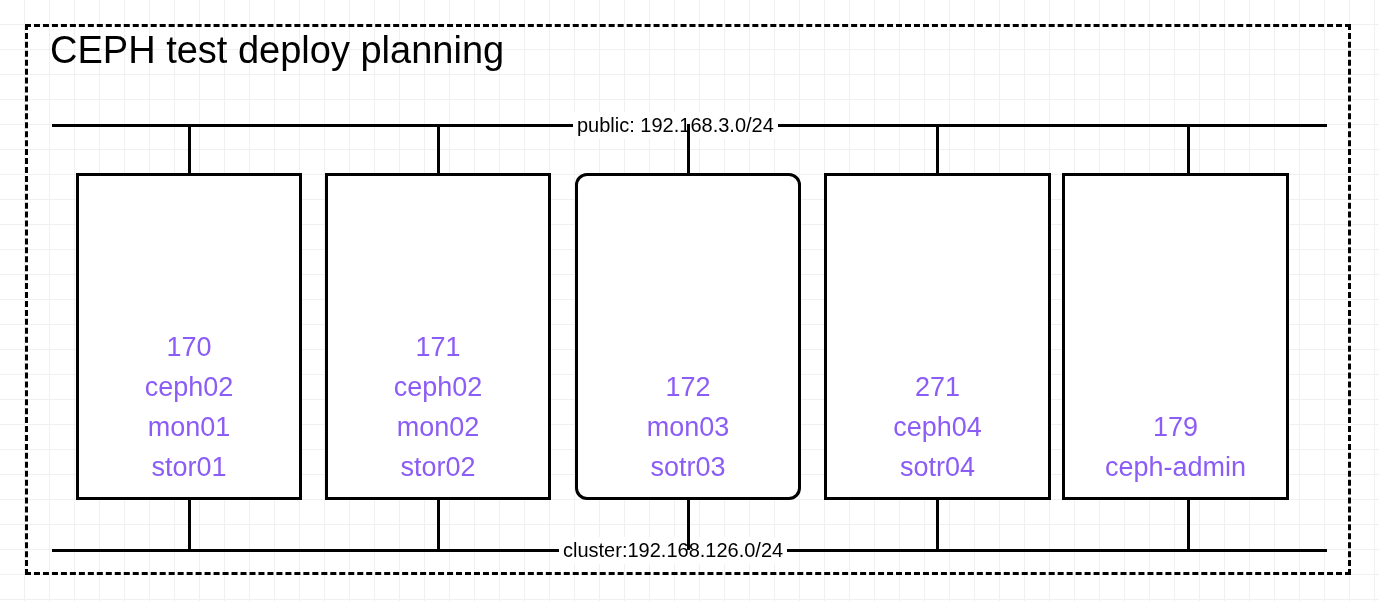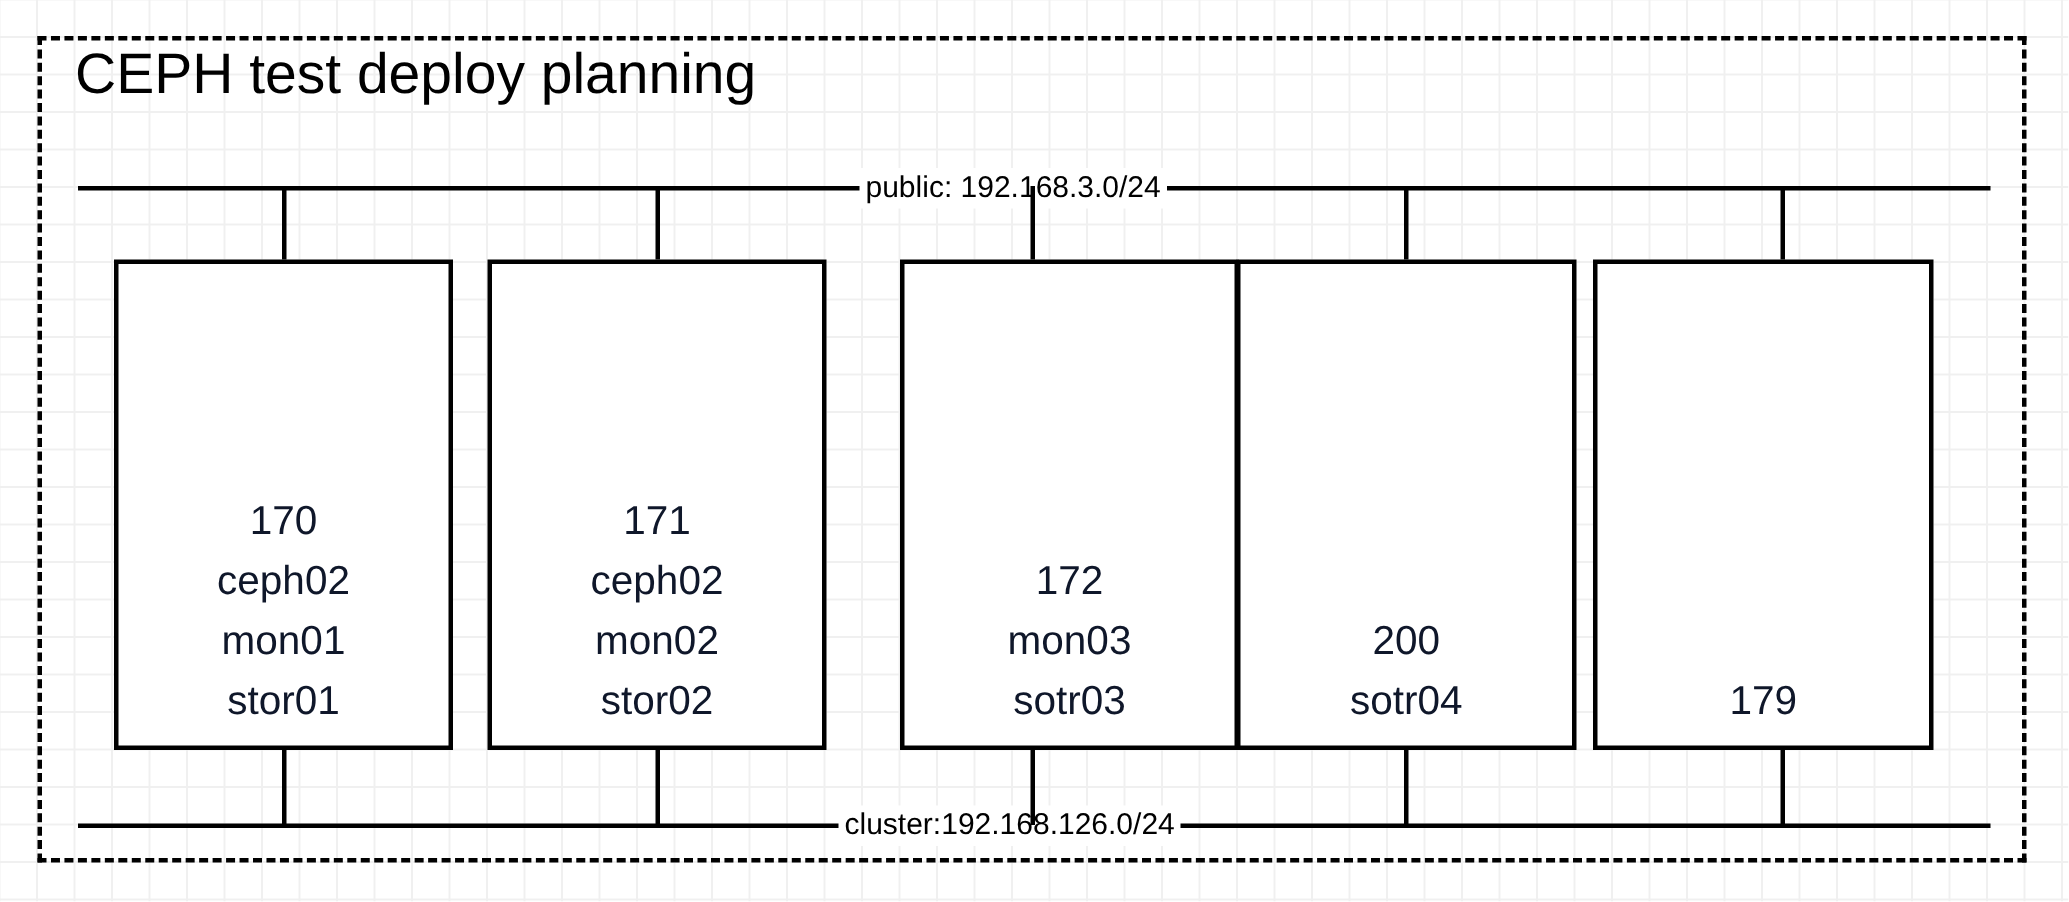--- a/index.html
+++ b/index.html
@@ -89,21 +89,21 @@
     flex-direction: column;
     justify-content: flex-end;
     align-items: center;
     padding-bottom: 10px;
   }
   .node-line {
     font-size: 27px;
     line-height: 40px;
     text-align: center;
     white-space: nowrap;
-    color: #0f172a;
+    color: #8b5cf6;
   }
 </style>
 </head>
 <body>
 
 <div id="canvas">
 
   <div id="outer-frame"></div>
 
   <div id="page-title">CEPH test deploy planning</div>
@@ -126,31 +126,33 @@
       <div class="connector top" style="left: 436.5px;"></div>
       <div class="connector bottom" style="left: 436.5px;"></div>
       <div class="node-box" style="left: 325px; width: 226px;">
         <div class="node-line">171</div>
         <div class="node-line">ceph02</div>
         <div class="node-line">mon02</div>
         <div class="node-line">stor02</div>
       </div>
       <div class="connector top" style="left: 686.5px;"></div>
       <div class="connector bottom" style="left: 686.5px;"></div>
-      <div class="node-box" style="left: 600px; width: 226px;">
+      <div class="node-box" style="left: 575px; width: 226px; border-radius: 12px;">
         <div class="node-line">172</div>
         <div class="node-line">mon03</div>
         <div class="node-line">sotr03</div>
       </div>
       <div class="connector top" style="left: 936px;"></div>
       <div class="connector bottom" style="left: 936px;"></div>
       <div class="node-box" style="left: 824px; width: 227px;">
-        <div class="node-line">200</div>
+        <div class="node-line">271</div>
+        <div class="node-line">ceph04</div>
         <div class="node-line">sotr04</div>
       </div>
       <div class="connector top" style="left: 1187px;"></div>
       <div class="connector bottom" style="left: 1187px;"></div>
       <div class="node-box" style="left: 1062px; width: 227px;">
         <div class="node-line">179</div>
+        <div class="node-line">ceph-admin</div>
       </div>
     </div>
 
 </div>
 
 </body></html>

